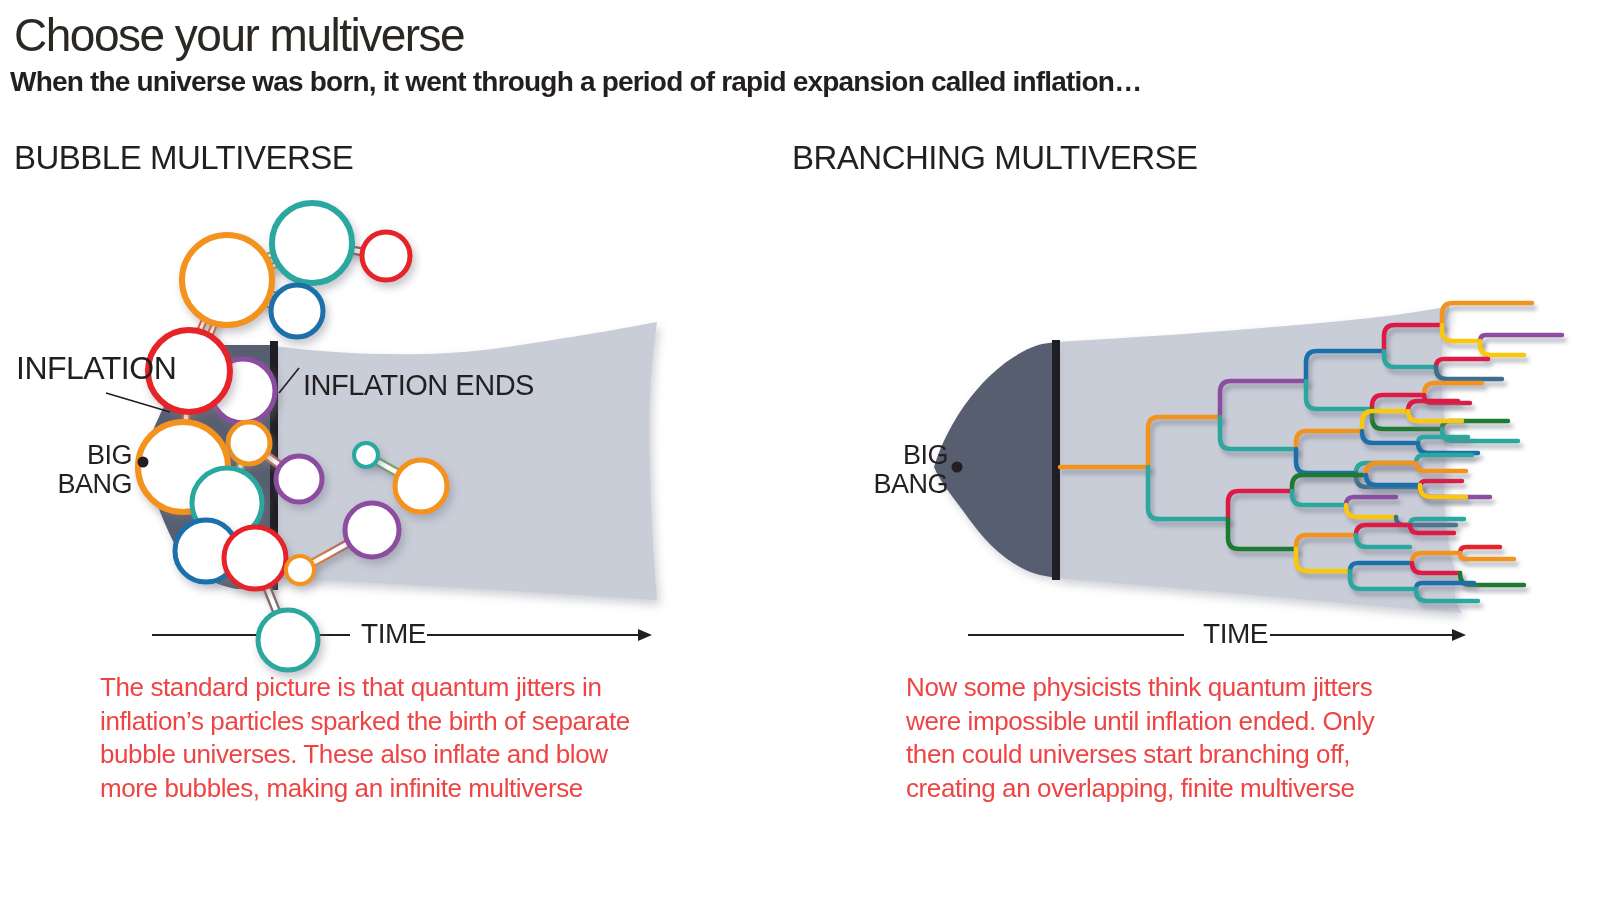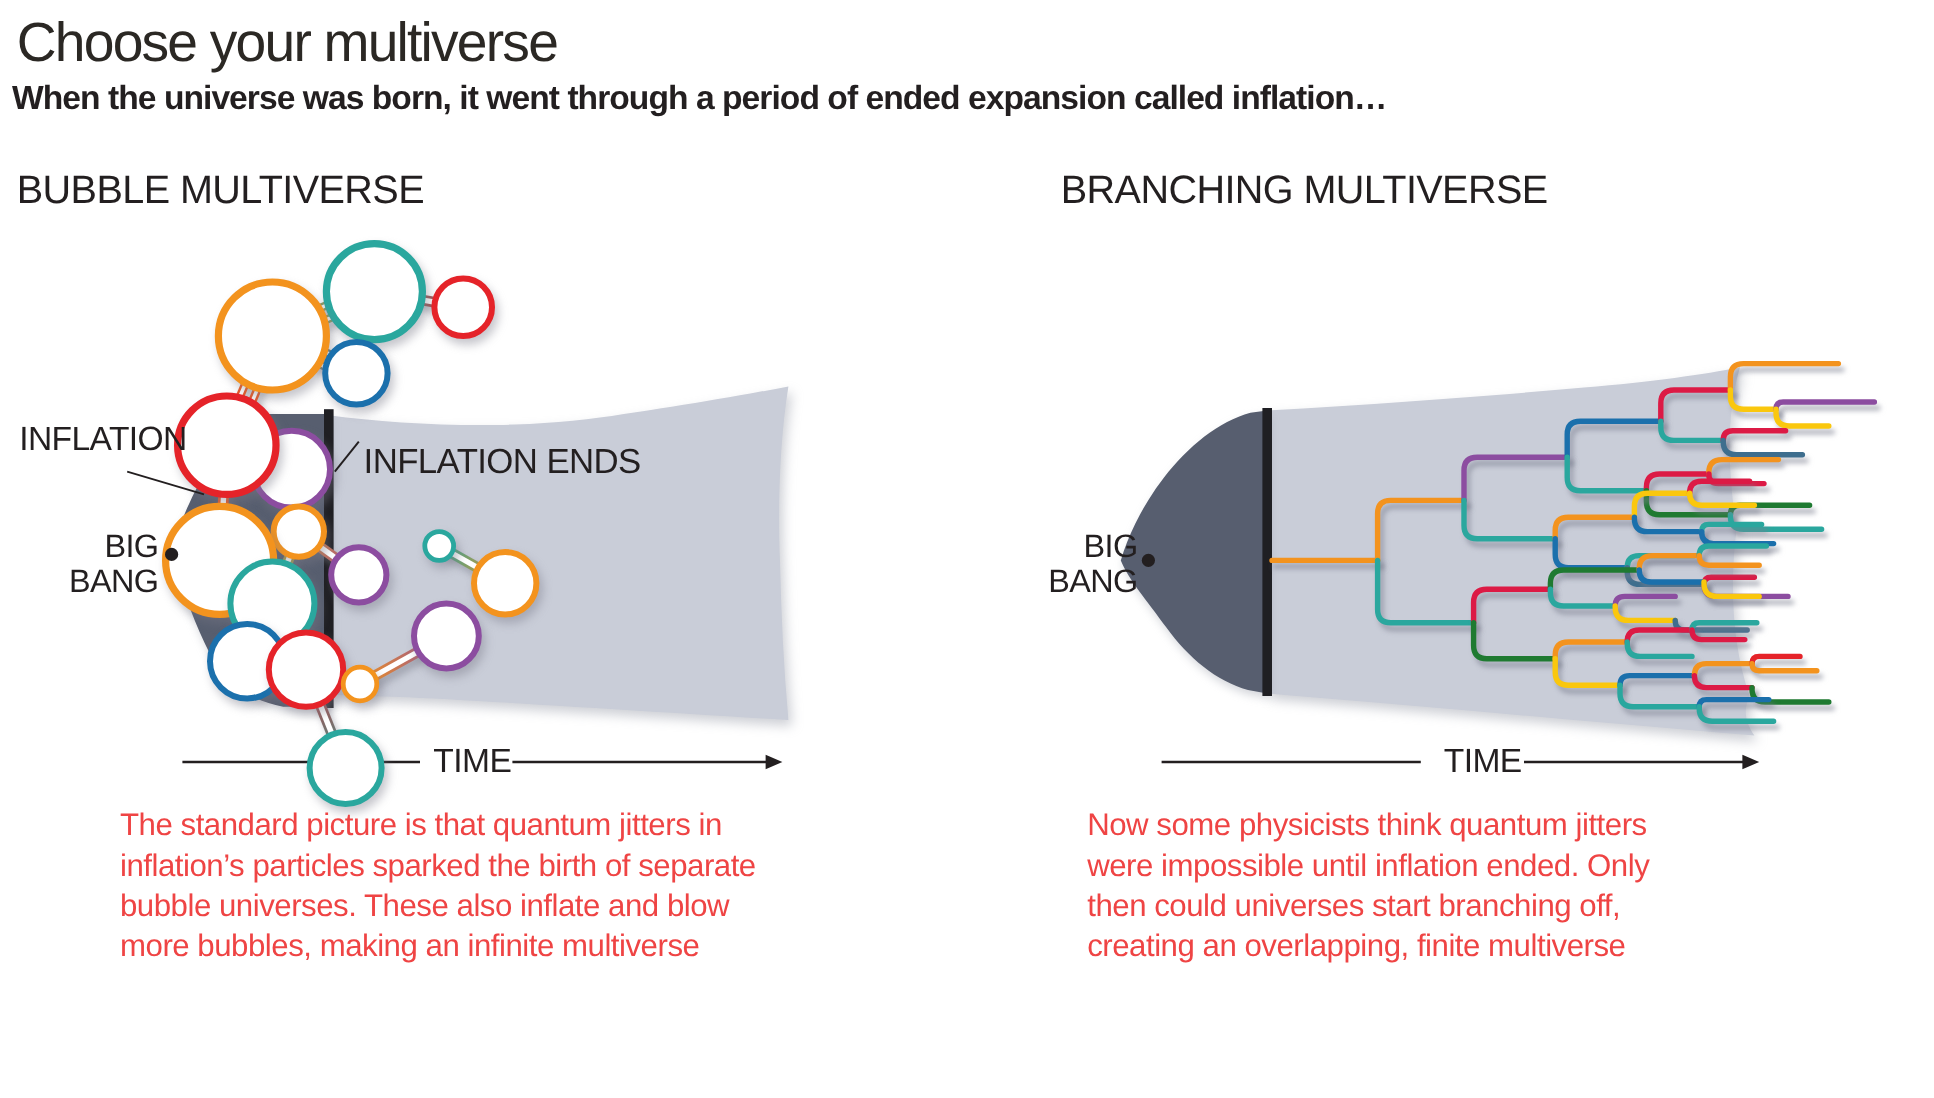--- a/index.html
+++ b/index.html
@@ -4,22 +4,22 @@
 <style>
   html,body{margin:0;padding:0}
   body{width:1612px;height:915px;position:relative;background:#fff;overflow:hidden;
        font-family:"Liberation Sans",sans-serif;color:#231f20}
   .abs{position:absolute}
   #art-svg{position:absolute;left:0;top:0}
   .page-title{left:14px;top:8px;font-size:46px;font-weight:400;letter-spacing:-1.5px;color:#2b2824}
   .page-subtitle{left:10px;top:66px;font-size:28px;font-weight:700;letter-spacing:-0.8px}
   .section-h{top:139px;font-size:33px;font-weight:400;letter-spacing:-0.5px;white-space:nowrap}
   .h-left{left:14px}
-  .h-right{left:884px}
-  .diagram-label{font-size:28px;letter-spacing:-0.5px;white-space:nowrap}
+  .h-right{left:792px}
+  .diagram-label{font-size:32px;letter-spacing:-0.5px;white-space:nowrap}
   .lbl-inflation{left:16px;top:350px}
   .lbl-inflation-ends{left:303px;top:369px;font-size:29px}
   .lbl-bigbang{white-space:pre-line;text-align:right;line-height:29px;font-size:27px;letter-spacing:-0.5px}
   .bb-left{left:36px;top:441px;width:96px}
   .bb-right{left:852px;top:441px;width:96px}
   .lbl-time{font-size:28px;text-align:right;letter-spacing:-0.5px}
   .time-left{left:352px;top:618px;width:74px}
   .time-right{left:1186px;top:618px;width:82px}
   .caption{font-size:26px;line-height:33.5px;white-space:pre-line;letter-spacing:-0.4px;color:#ef4444}
   .cap-left{left:100px;top:671px;width:660px}
@@ -221,21 +221,21 @@
       <circle cx="372" cy="530" r="27" fill="#fff" stroke="#8C4DA0" stroke-width="5"></circle>
       <circle cx="300" cy="570" r="14" fill="#fff" stroke="#F3931E" stroke-width="4"></circle>
     </g>
     <circle cx="143" cy="462" r="5.5" fill="#231F20"></circle>
     <circle cx="957" cy="467" r="5.5" fill="#231F20"></circle>
     <line x1="106" y1="393" x2="170" y2="412" stroke="#231F20" stroke-width="1.6"></line>
     <line x1="299" y1="368" x2="279" y2="393" stroke="#231F20" stroke-width="1.6"></line>
   </svg>
 
 <div class="abs page-title">Choose your multiverse</div>
-<div class="abs page-subtitle">When the universe was born, it went through a period of ended expansion called inflation…</div>
+<div class="abs page-subtitle">When the universe was born, it went through a period of rapid expansion called inflation…</div>
 
 <div class="abs section-h h-left">BUBBLE MULTIVERSE</div>
 <div class="abs section-h h-right">BRANCHING MULTIVERSE</div>
 
 <div class="abs diagram-label lbl-inflation">INFLATION</div>
 <div class="abs diagram-label lbl-inflation-ends">INFLATION ENDS</div>
 
 <div class="abs lbl-bigbang bb-left">BIG
 BANG</div>
 <div class="abs lbl-bigbang bb-right">BIG

